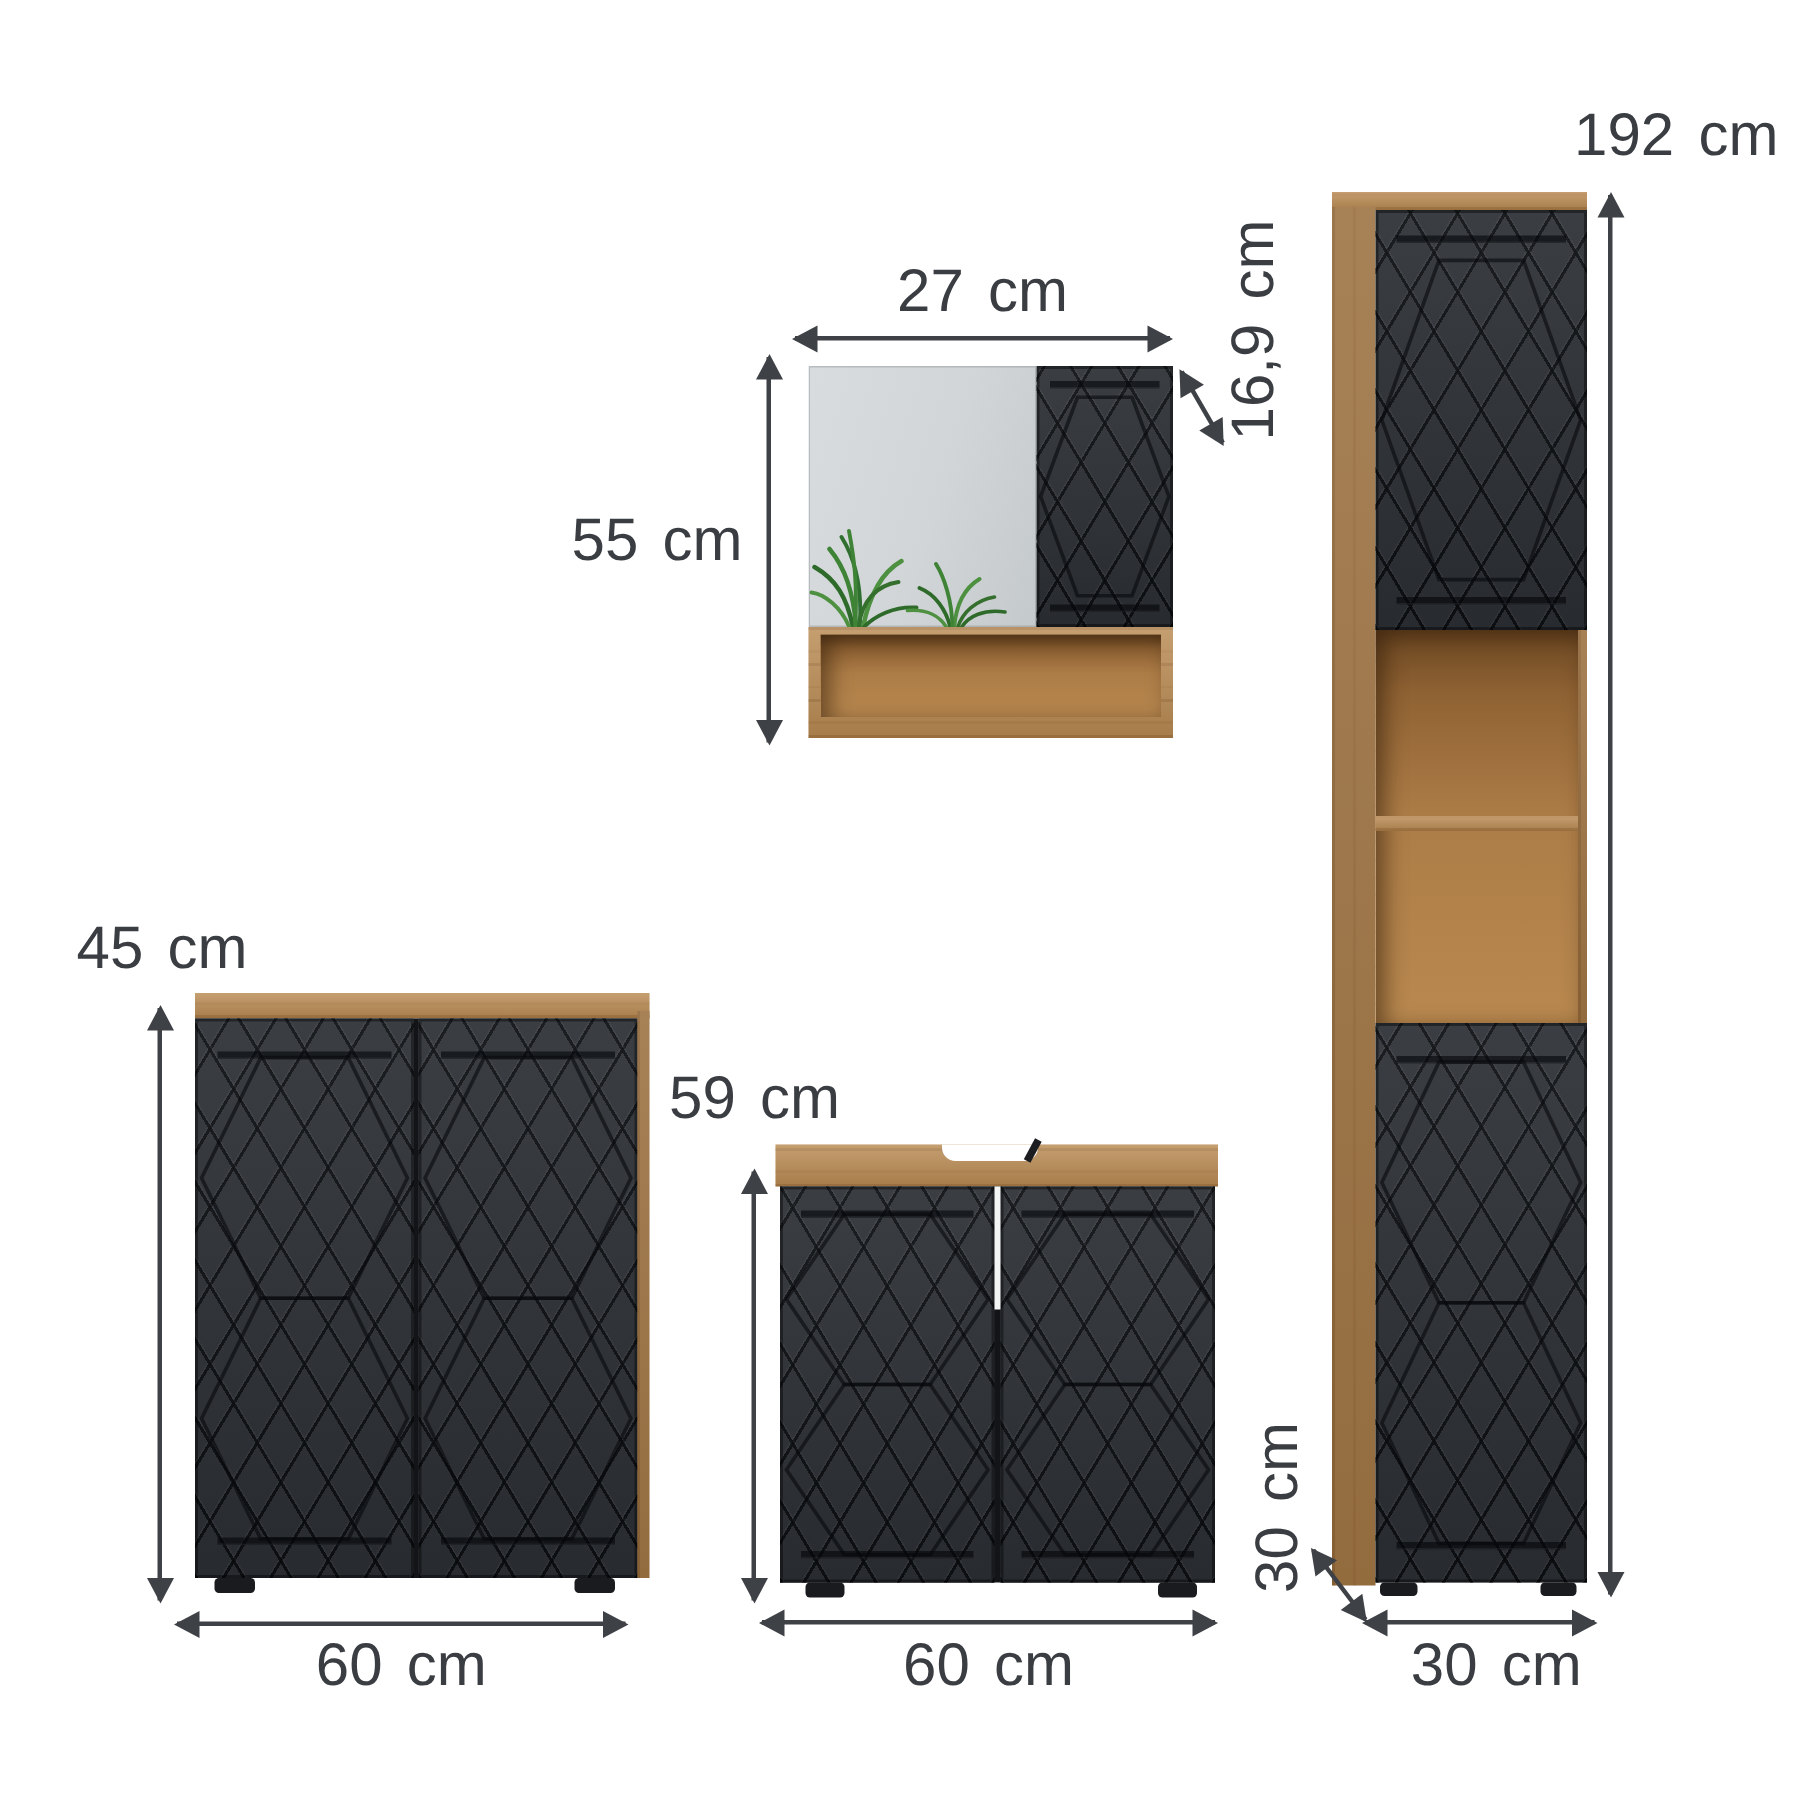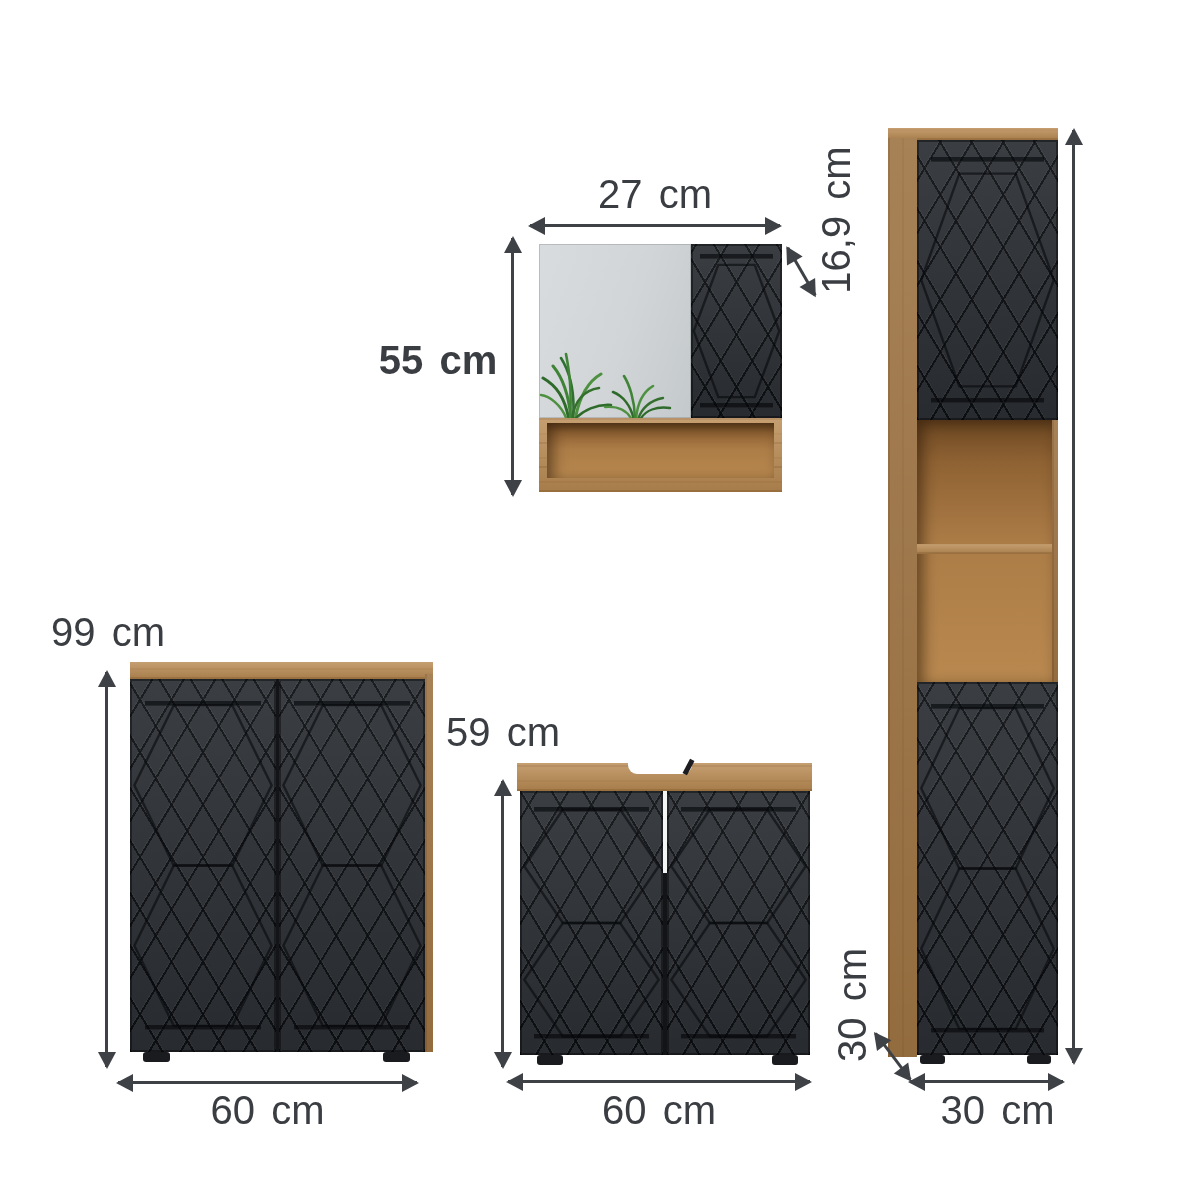--- a/index.html
+++ b/index.html
@@ -89,21 +89,21 @@
           <polygon points="30,12 70,12 97,50 70,88 30,88 3,50"></polygon>
         </svg>
     </div>
     <div class="abs wood-h" style="left:0;top:174px;width:243px;height:74px;">
       <div class="abs niche" style="left:8px;right:8px;top:5px;bottom:14px;"></div>
     </div>
   </div>
   <div class="arr-h" style="left:530px;top:224px;width:250px;"></div>
   <div class="dim-label" style="left:530px;top:172px;width:250px;">27 cm</div>
   <div class="arr-v" style="left:511px;top:238px;height:257px;"></div>
-  <div class="dim-label" style="left:358px;top:338px;width:160px;font-weight:bold;">55 cm</div>
+  <div class="dim-label" style="left:358px;top:338px;width:160px;">55 cm</div>
   <div class="arr-h diag" style="left:774px;top:270px;width:55px;transform:rotate(60deg);"></div>
   <div class="dim-label rot" style="left:836px;top:220px;">16,9 cm</div>
 
   <div class="abs" style="left:888px;top:128px;width:170px;height:936px;">
     <div class="abs wood-h" style="left:0;top:0;width:170px;height:12px;"></div>
     <div class="abs wood-v wood-side" style="left:0;top:10px;width:29px;height:919px;"></div>
     <div class="panel" style="left:29px;top:12px;width:141px;height:280px;">
       <svg class="hexes" viewBox="0 0 100 100" preserveAspectRatio="none">
           <polygon points="30,12 70,12 97,50 70,88 30,88 3,50"></polygon>
         </svg>
@@ -115,20 +115,21 @@
     <div class="panel" style="left:29px;top:554px;width:141px;height:373px;">
       <svg class="hexes" viewBox="0 0 100 200" preserveAspectRatio="none">
         <polygon points="30,14 70,14 97,57 70,100 30,100 3,57"></polygon>
         <polygon points="30,100 70,100 97,143 70,186 30,186 3,143"></polygon>
       </svg>
     </div>
     <div class="foot" style="left:32px;top:927px;width:25px;height:9px;"></div>
     <div class="foot" style="left:139px;top:927px;width:24px;height:9px;"></div>
   </div>
   <div class="arr-v" style="left:1072px;top:130px;height:933px;"></div>
+  <div class="dim-label" style="left:1035px;top:68px;width:165px;">192 cm</div>
   <div class="arr-h diag" style="left:864px;top:1055px;width:58px;transform:rotate(53deg);"></div>
   <div class="dim-label rot" style="left:852px;top:1005px;">30 cm</div>
   <div class="arr-h" style="left:910px;top:1080px;width:153px;"></div>
   <div class="dim-label" style="left:915px;top:1088px;width:165px;">30 cm</div>
 
   <div class="abs" style="left:130px;top:662px;width:303px;height:400px;">
     <div class="abs wood-h" style="left:0;top:0;width:303px;height:17px;"></div>
     <div class="abs" style="left:0;top:17px;width:295px;height:373px;background:#131417;">
       <div class="panel" style="left:0;top:0;width:146px;height:373px;">
         <svg class="hexes" viewBox="0 0 100 200" preserveAspectRatio="none">
@@ -141,21 +142,21 @@
           <polygon points="30,14 70,14 97,57 70,100 30,100 3,57"></polygon>
           <polygon points="30,100 70,100 97,143 70,186 30,186 3,143"></polygon>
         </svg>
       </div>
     </div>
     <div class="abs wood-v wood-side" style="left:295px;top:12px;width:8px;height:378px;"></div>
     <div class="foot" style="left:13px;top:390px;width:27px;height:10px;"></div>
     <div class="foot" style="left:253px;top:390px;width:27px;height:10px;"></div>
   </div>
   <div class="arr-v" style="left:105px;top:672px;height:395px;"></div>
-  <div class="dim-label" style="left:28px;top:610px;width:160px;">99 cm</div>
+  <div class="dim-label" style="left:28px;top:610px;width:160px;">45 cm</div>
   <div class="arr-h" style="left:118px;top:1081px;width:299px;"></div>
   <div class="dim-label" style="left:118px;top:1088px;width:299px;">60 cm</div>
 
   <div class="abs" style="left:517px;top:763px;width:295px;height:302px;">
     <div class="abs wood-h" style="left:0;top:0;width:295px;height:28px;">
       <div class="notch" style="left:111px;top:0;width:64px;height:11px;"></div>
       <div class="drain" style="left:169px;top:-4px;width:5px;height:16px;"></div>
     </div>
     <div class="abs" style="left:3px;top:28px;width:290px;height:264px;background:#131417;">
       <div class="panel" style="left:0;top:0;width:143px;height:264px;">

